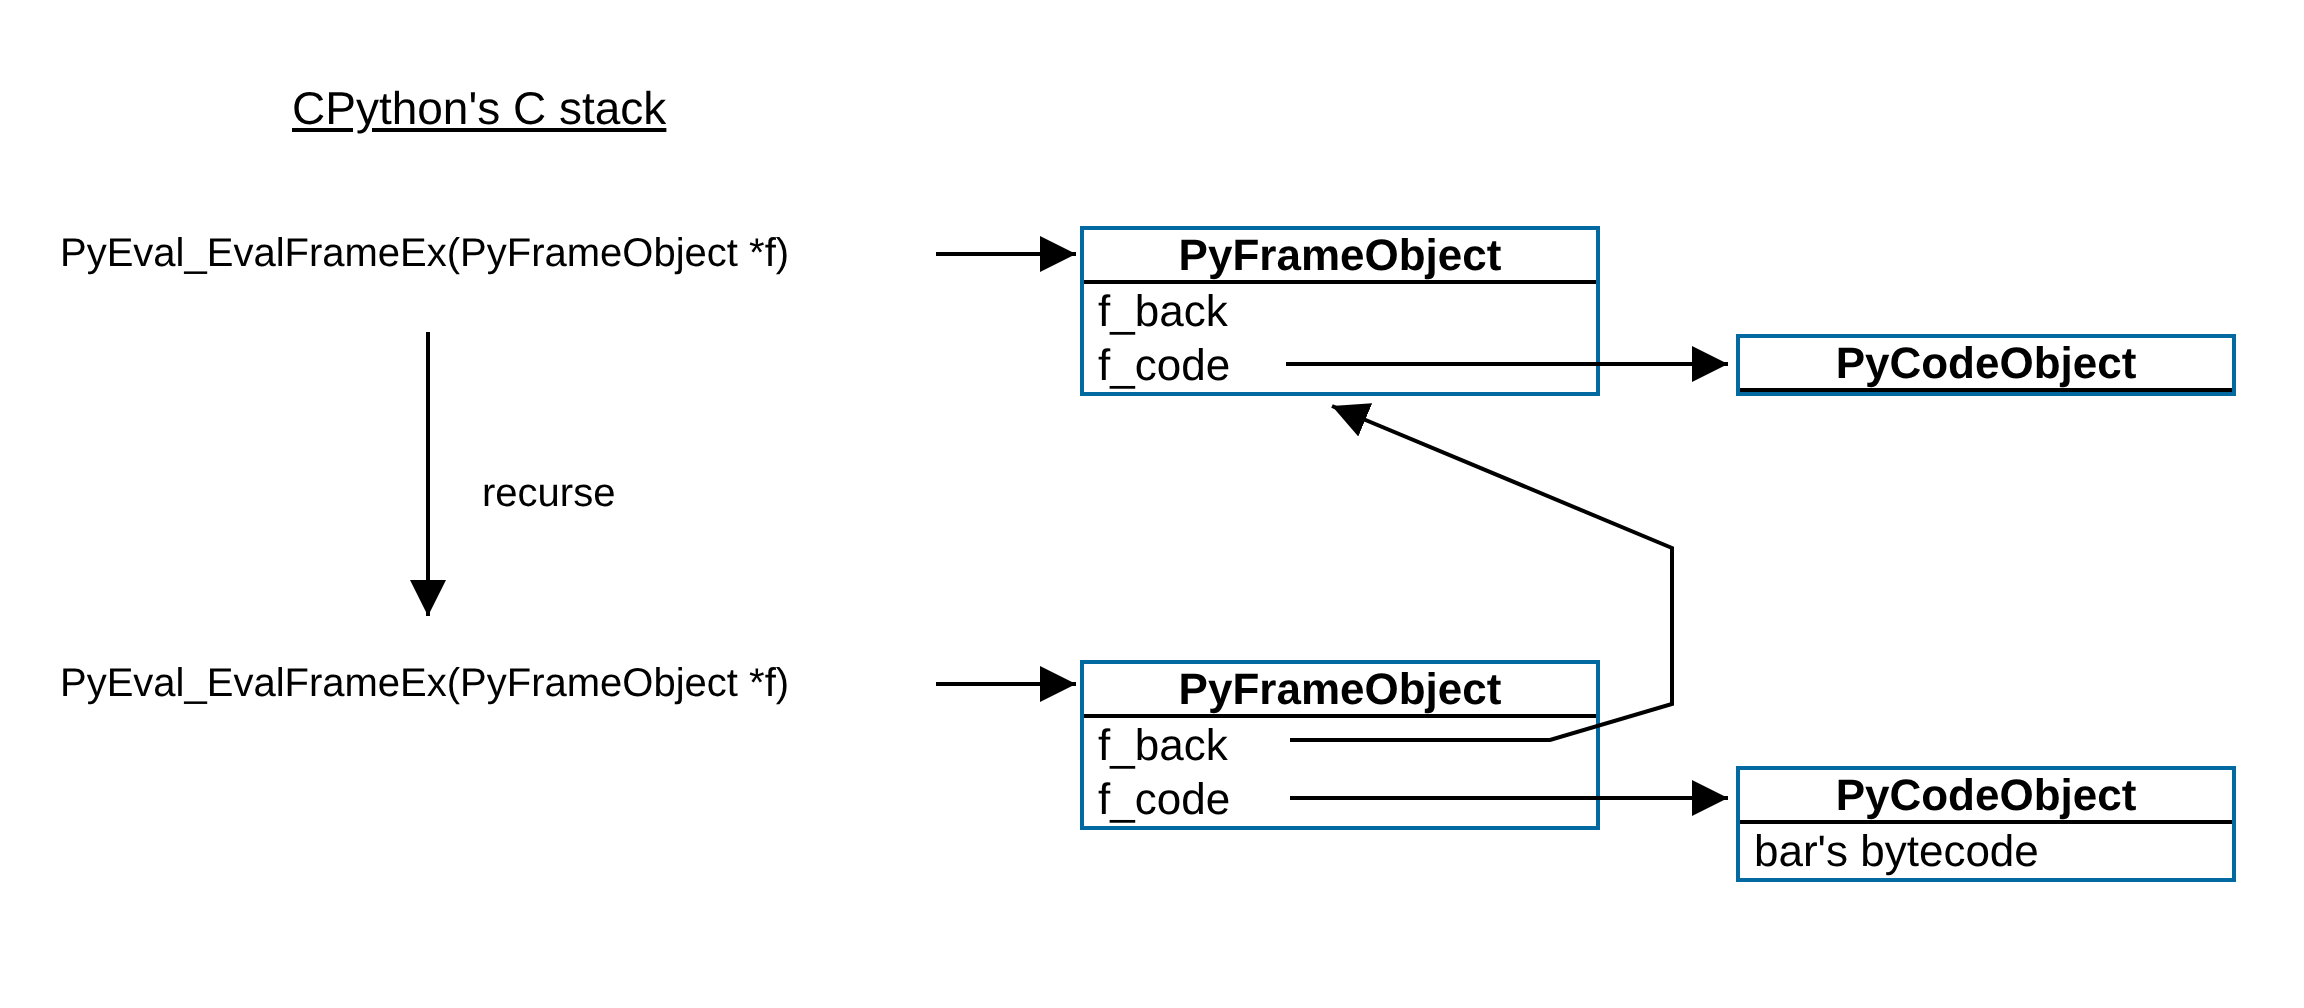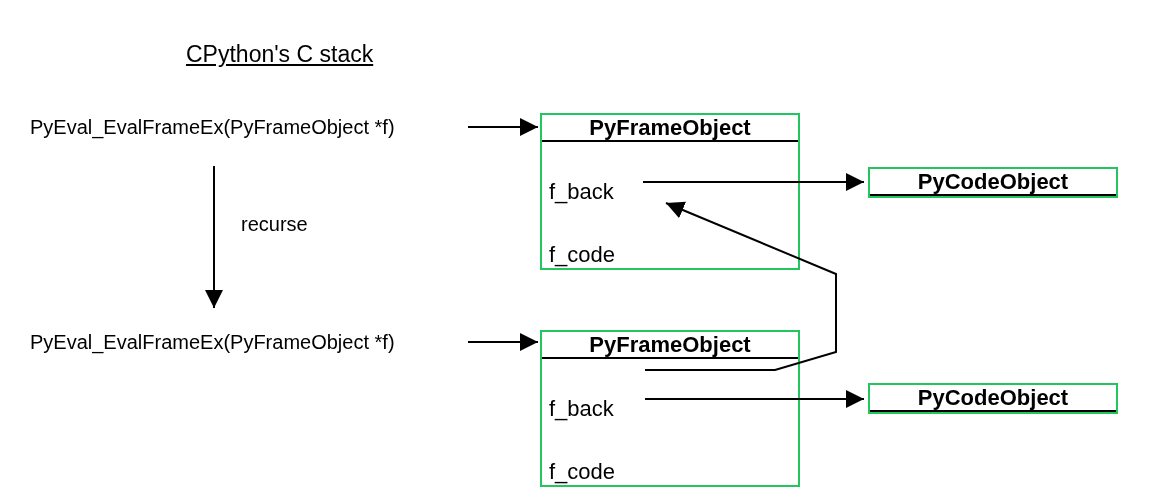--- a/index.html
+++ b/index.html
@@ -24,37 +24,36 @@
     white-space: nowrap;
   }
   .label {
     position: absolute;
     font-size: 20px;
     line-height: 23px;
     white-space: nowrap;
   }
   .objbox {
     position: absolute;
-    border: 2px solid #22c55e;
+    border: 2px solid #0369a1;
     background: #ffffff;
     box-sizing: border-box;
   }
   .objbox .hdr {
     font-size: 22px;
     font-weight: bold;
     text-align: center;
     line-height: 25px;
     border-bottom: 2px solid #000000;
   }
   .objbox .row {
     font-size: 22px;
     line-height: 27px;
     padding-left: 7px;
     white-space: nowrap;
-    margin-top: 36px;
   }
   svg.arrows {
     position: absolute;
     left: 0;
     top: 0;
     pointer-events: none;
   }
   svg.arrows path.link {
     stroke: #000000;
     stroke-width: 2;
@@ -63,44 +62,45 @@
   svg.arrows marker path {
     fill: #000000;
     stroke: none;
   }
 </style>
 </head>
 <body>
 
 <div class="canvas">
 
-  <div class="title" style="left:146px; top:42px;margin-left:40px;">CPython's C stack</div>
+  <div class="title" style="left:146px; top:42px;">CPython's C stack</div>
 
   <div class="label" style="left:30px; top:116px;">PyEval_EvalFrameEx(PyFrameObject *f)</div>
-  <div class="label" style="left:241px; top:213px;text-align:center;">recurse</div>
+  <div class="label" style="left:241px; top:236px;text-align:center;">recurse</div>
   <div class="label" style="left:30px; top:331px;">PyEval_EvalFrameEx(PyFrameObject *f)</div>
 
   <div class="objbox" style="left:540px; top:113px; width:260px;">
     <div class="hdr">PyFrameObject</div>
     <div class="row">f_back</div>
     <div class="row">f_code</div>
   </div>
 
   <div class="objbox" style="left:868px; top:167px; width:250px;">
     <div class="hdr">PyCodeObject</div>
   </div>
 
   <div class="objbox" style="left:540px; top:330px; width:260px;">
     <div class="hdr">PyFrameObject</div>
     <div class="row">f_back</div>
     <div class="row">f_code</div>
   </div>
 
   <div class="objbox" style="left:868px; top:383px; width:250px;">
     <div class="hdr">PyCodeObject</div>
+    <div class="row">bar's bytecode</div>
   </div>
 
   <svg class="arrows" width="1152" height="504" viewBox="0 0 1152 504">
     <defs>
       <marker id="ah" viewBox="0 0 10 10" refX="10" refY="5" markerWidth="9" markerHeight="9" orient="auto-start-reverse">
         <path d="M 0 0 L 10 5 L 0 10 z"></path>
       </marker>
     </defs>
     <path class="link" d="M 468 127 L 538 127" marker-end="url(#ah)"></path>
     <path class="link" d="M 214 166 L 214 308" marker-end="url(#ah)"></path>

